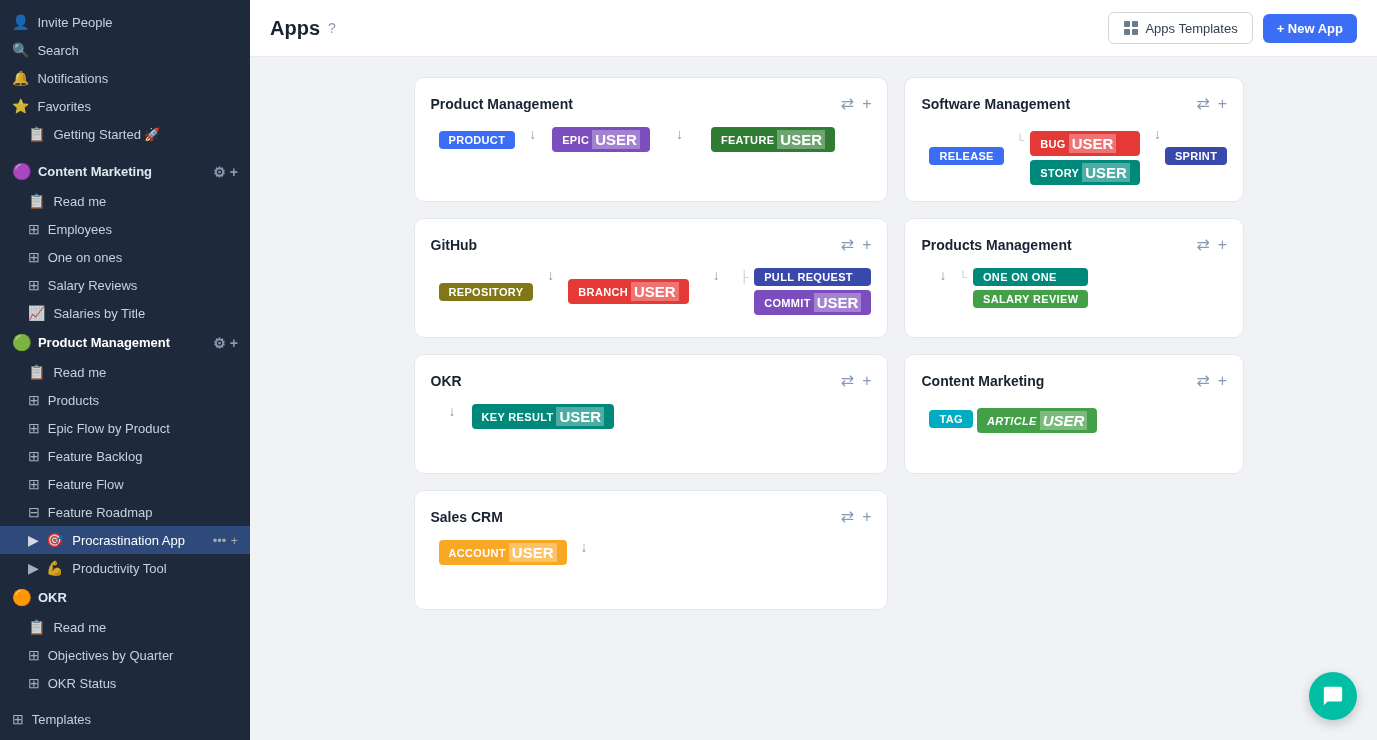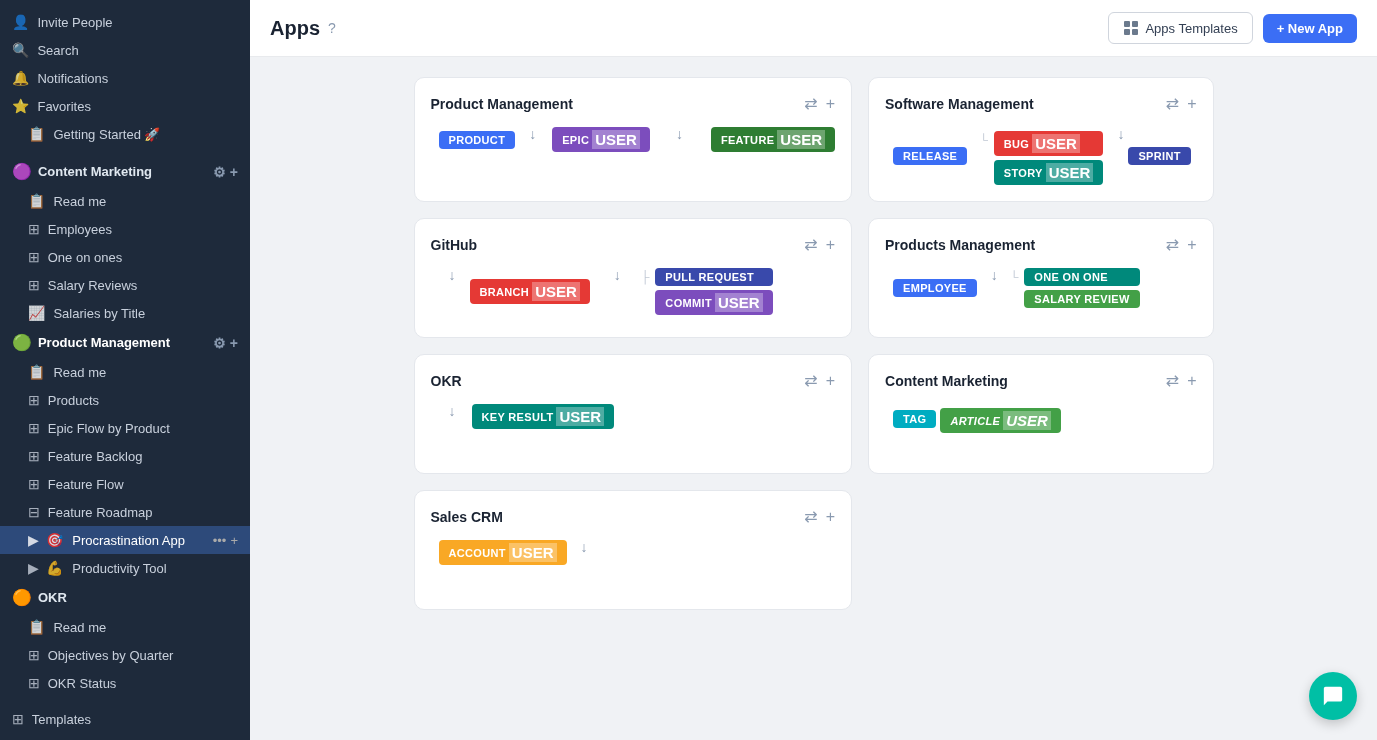--- a/index.html
+++ b/index.html
@@ -437,20 +437,23 @@
 
       <div class="app-card">
         <div class="app-card-header">
           <span class="app-card-title">GitHub</span>
           <div class="app-card-actions">
             <span>⇄</span>
             <span>+</span>
           </div>
         </div>
         <div class="entity-flow">
+          <div class="entity-row">
+            <span class="entity-pill c-olive">REPOSITORY</span>
+          </div>
           <div class="arrow-down" style="padding-left:10px;">↓</div>
           <div class="entity-row" style="padding-left:10px;">
             <span class="entity-pill c-red">BRANCH <span class="user-badge">USER</span></span>
           </div>
           <div class="arrow-down" style="padding-left:20px;">↓</div>
           <div style="display:flex; gap:6px; padding-left:16px;">
             <div style="color:#c0c8d4; font-size:12px; margin-top:2px;">├</div>
             <div style="display:flex; flex-direction:column; gap:4px;">
               <span class="entity-pill c-indigo">PULL REQUEST</span>
               <span class="entity-pill c-purple">COMMIT <span class="user-badge">USER</span></span>
@@ -461,23 +464,20 @@
 
       <div class="app-card">
         <div class="app-card-header">
           <span class="app-card-title">Products Management</span>
           <div class="app-card-actions">
             <span>⇄</span>
             <span>+</span>
           </div>
         </div>
         <div class="entity-flow">
-          <div class="entity-row">
-            <span class="entity-pill c-blue">EMPLOYEE</span>
-          </div>
           <div class="arrow-down">↓</div>
           <div style="display:flex; gap:6px; padding-left:8px;">
             <div style="color:#c0c8d4; font-size:12px; margin-top:2px;">└</div>
             <div style="display:flex; flex-direction:column; gap:4px;">
               <span class="entity-pill c-teal">ONE ON ONE</span>
               <span class="entity-pill c-green">SALARY REVIEW</span>
             </div>
           </div>
         </div>
       </div>

